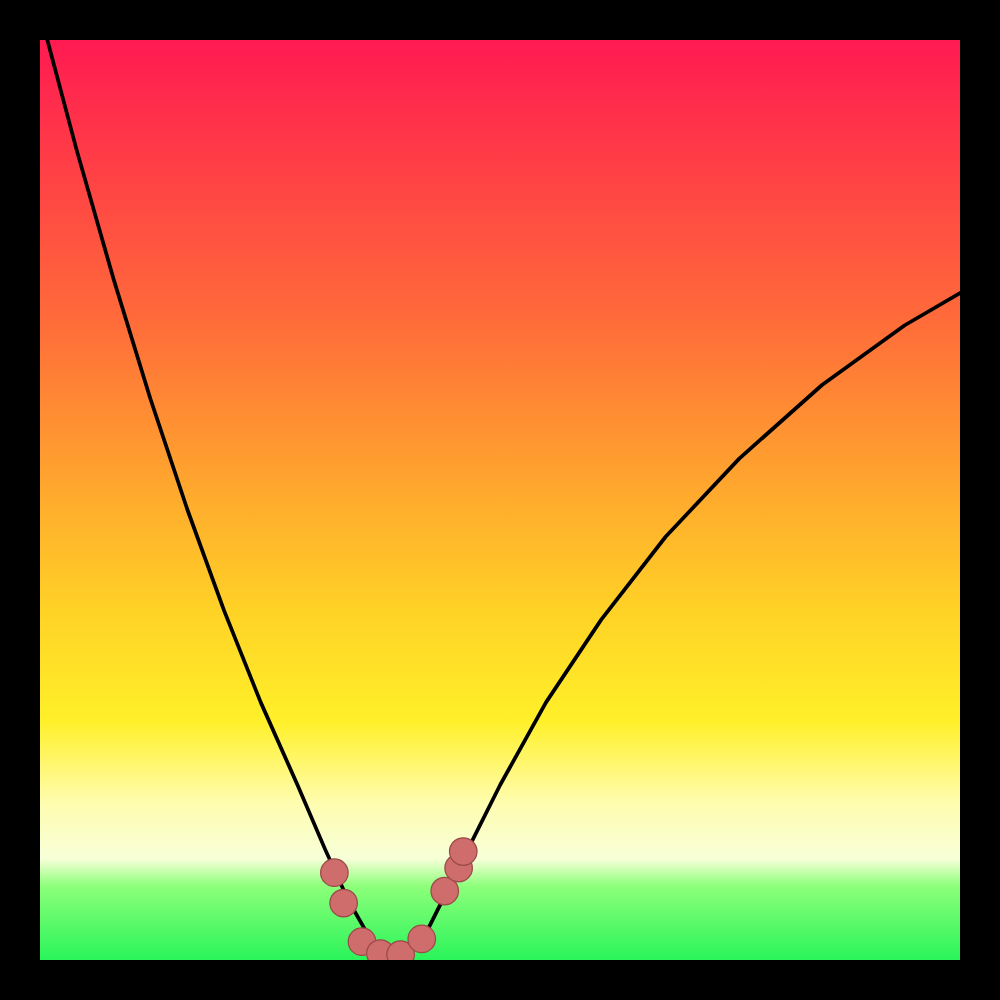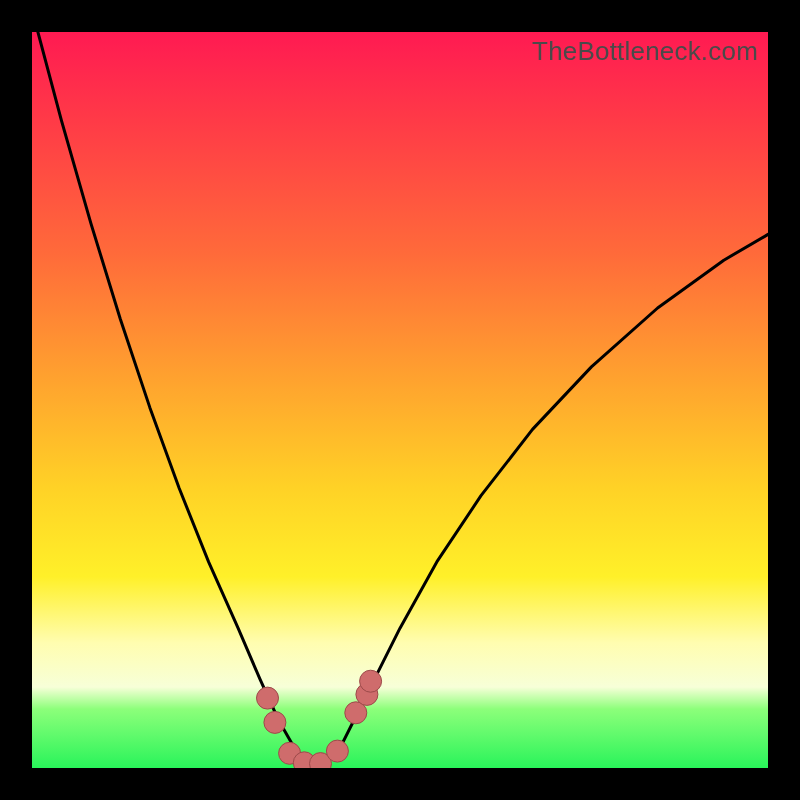--- a/index.html
+++ b/index.html
@@ -57,21 +57,20 @@
     height: 736px;
     overflow: visible;
   }
 </style>
 </head>
 <body>
 
 <div class="frame">
   <div class="plot">
 
-    <div class="watermark">TheBottleneck.com</div>
 
     <svg class="curve" viewBox="0 0 736 736" preserveAspectRatio="none">
       <path d="M0.0 -22.1 L29.4 88.3 L58.9 191.4 L88.3 287.0 L117.8 375.4 L147.2 456.3 L176.6 529.9 L206.1 596.2 L228.2 647.7 L246.6 688.2 L261.3 713.9 L272.3 728.6 L283.4 733.8 L294.4 728.6 L309.1 713.9 L323.8 684.5 L342.2 647.7 L368.0 596.2 L404.8 529.9 L449.0 463.7 L500.5 397.4 L559.4 334.9 L625.6 276.0 L691.8 228.2 L736.0 202.4" id="curvePath" fill="none" stroke="#000" stroke-width="3" stroke-linecap="round" stroke-linejoin="round"></path>
       <g id="markers">
           <circle cx="235.5" cy="666.1" r="11" fill="#cf6c6c" stroke="#9c4a4a" stroke-width="1"></circle>
           <circle cx="242.9" cy="690.4" r="11" fill="#cf6c6c" stroke="#9c4a4a" stroke-width="1"></circle>
           <circle cx="257.6" cy="721.3" r="11" fill="#cf6c6c" stroke="#9c4a4a" stroke-width="1"></circle>
           <circle cx="272.3" cy="730.8" r="11" fill="#cf6c6c" stroke="#9c4a4a" stroke-width="1"></circle>
           <circle cx="288.5" cy="731.6" r="11" fill="#cf6c6c" stroke="#9c4a4a" stroke-width="1"></circle>
           <circle cx="305.4" cy="719.1" r="11" fill="#cf6c6c" stroke="#9c4a4a" stroke-width="1"></circle>

